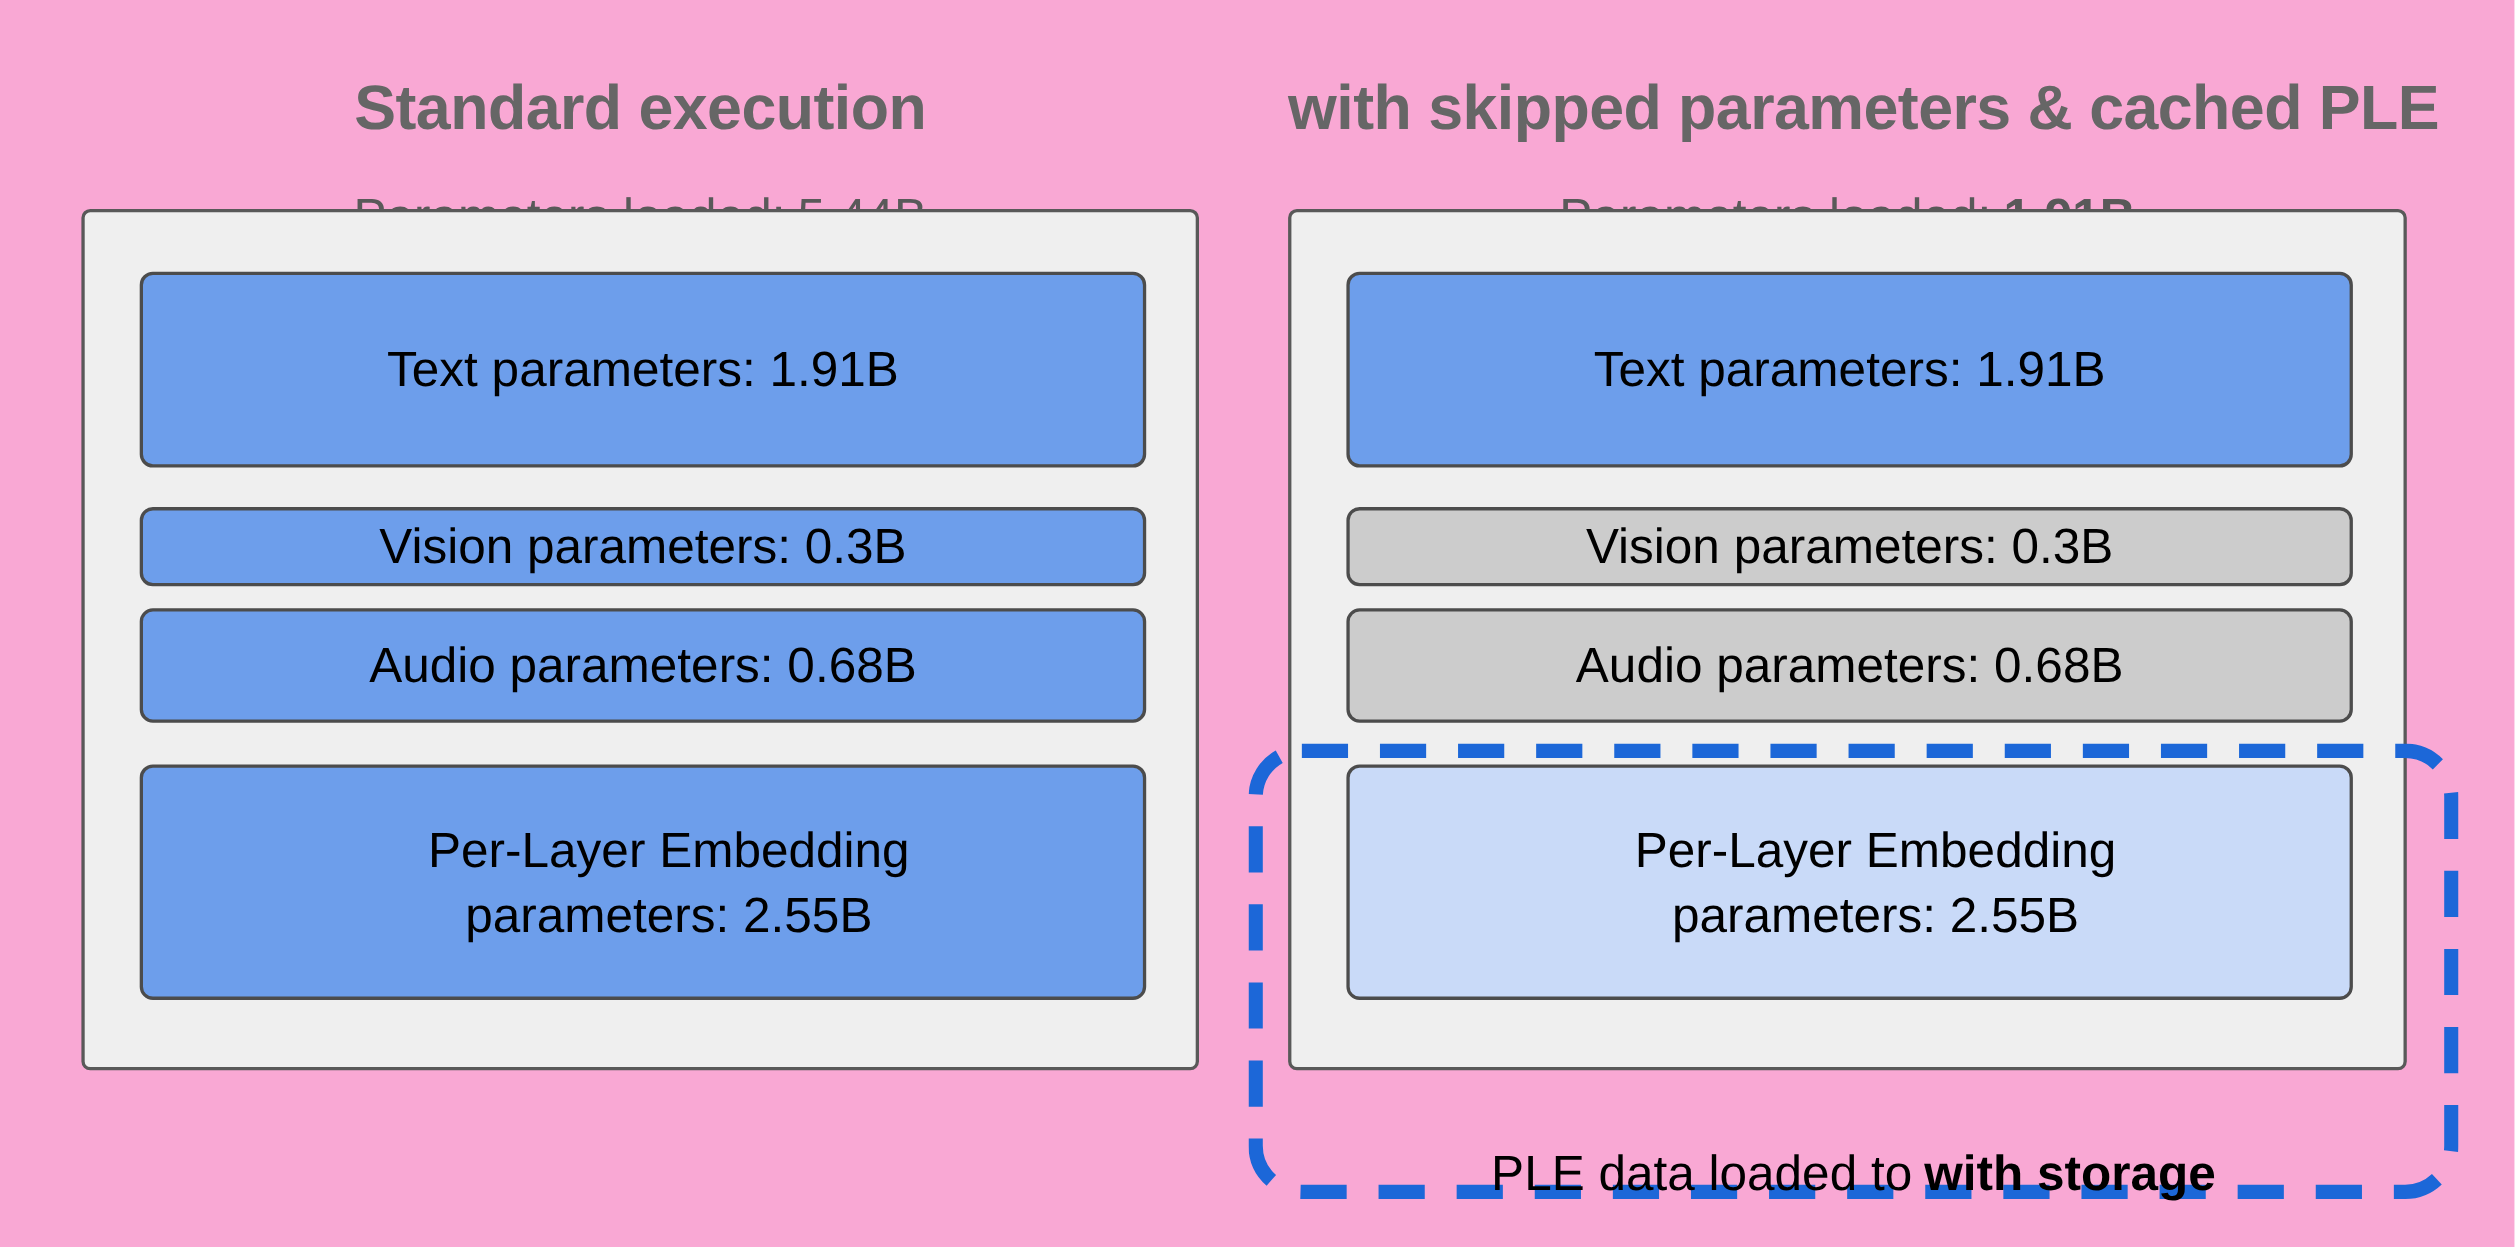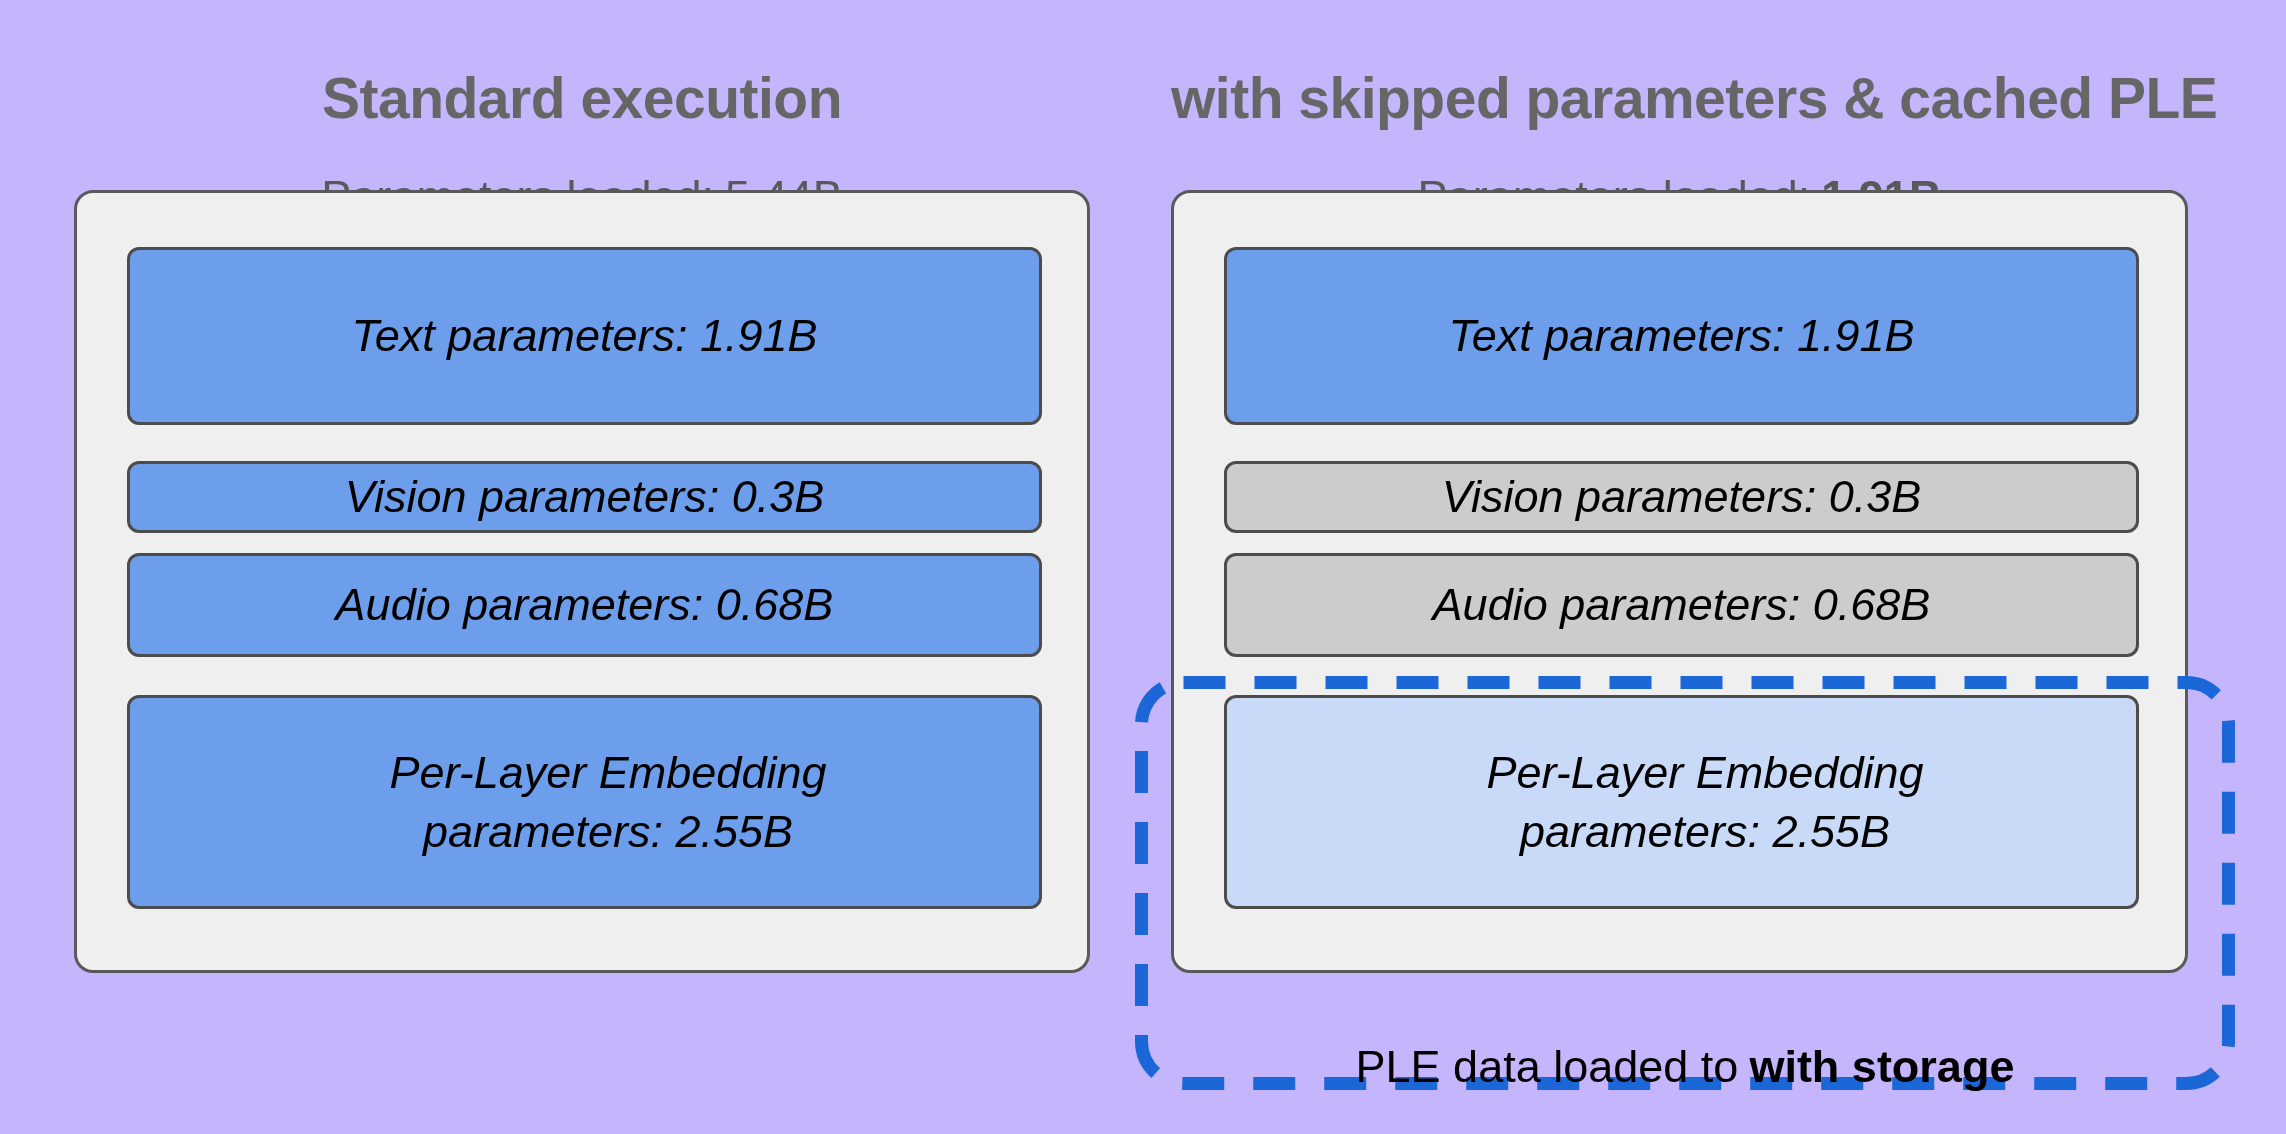--- a/index.html
+++ b/index.html
@@ -5,21 +5,21 @@
   html, body {
     margin: 0;
     padding: 0;
     background: #ffffff;
     font-family: "Liberation Sans", sans-serif;
   }
   .canvas {
     position: relative;
     width: 2286px;
     height: 1134px;
-    background: #c4b5fd;
+    background: #f9a8d4;
     overflow: hidden;
   }
   .abs { position: absolute; }
 
   .panel-title {
     top: 28px;
     font-size: 57px;
     font-weight: 700;
     letter-spacing: -0.5px;
     color: var(--title-gray, #666666);
@@ -35,23 +35,22 @@
     white-space: nowrap;
   }
   .panel-subtitle .lbl { margin-right: 11px; }
   .panel-right .panel-subtitle .val { font-weight: 700; }
 
   .container {
     top: 190px;
     height: 783px;
     background: var(--container-fill, #efefef);
     border: 3px solid var(--container-border, #595959);
-    border-radius: 19px;
+    border-radius: 8px;
     box-sizing: border-box;
-    font-style: italic;
   }
 
   .pbox {
     position: absolute;
     left: 50px;
     width: 915px;
     box-sizing: border-box;
     border: 3px solid var(--box-border, #4c4c4c);
     border-radius: 12px;
     display: flex;

